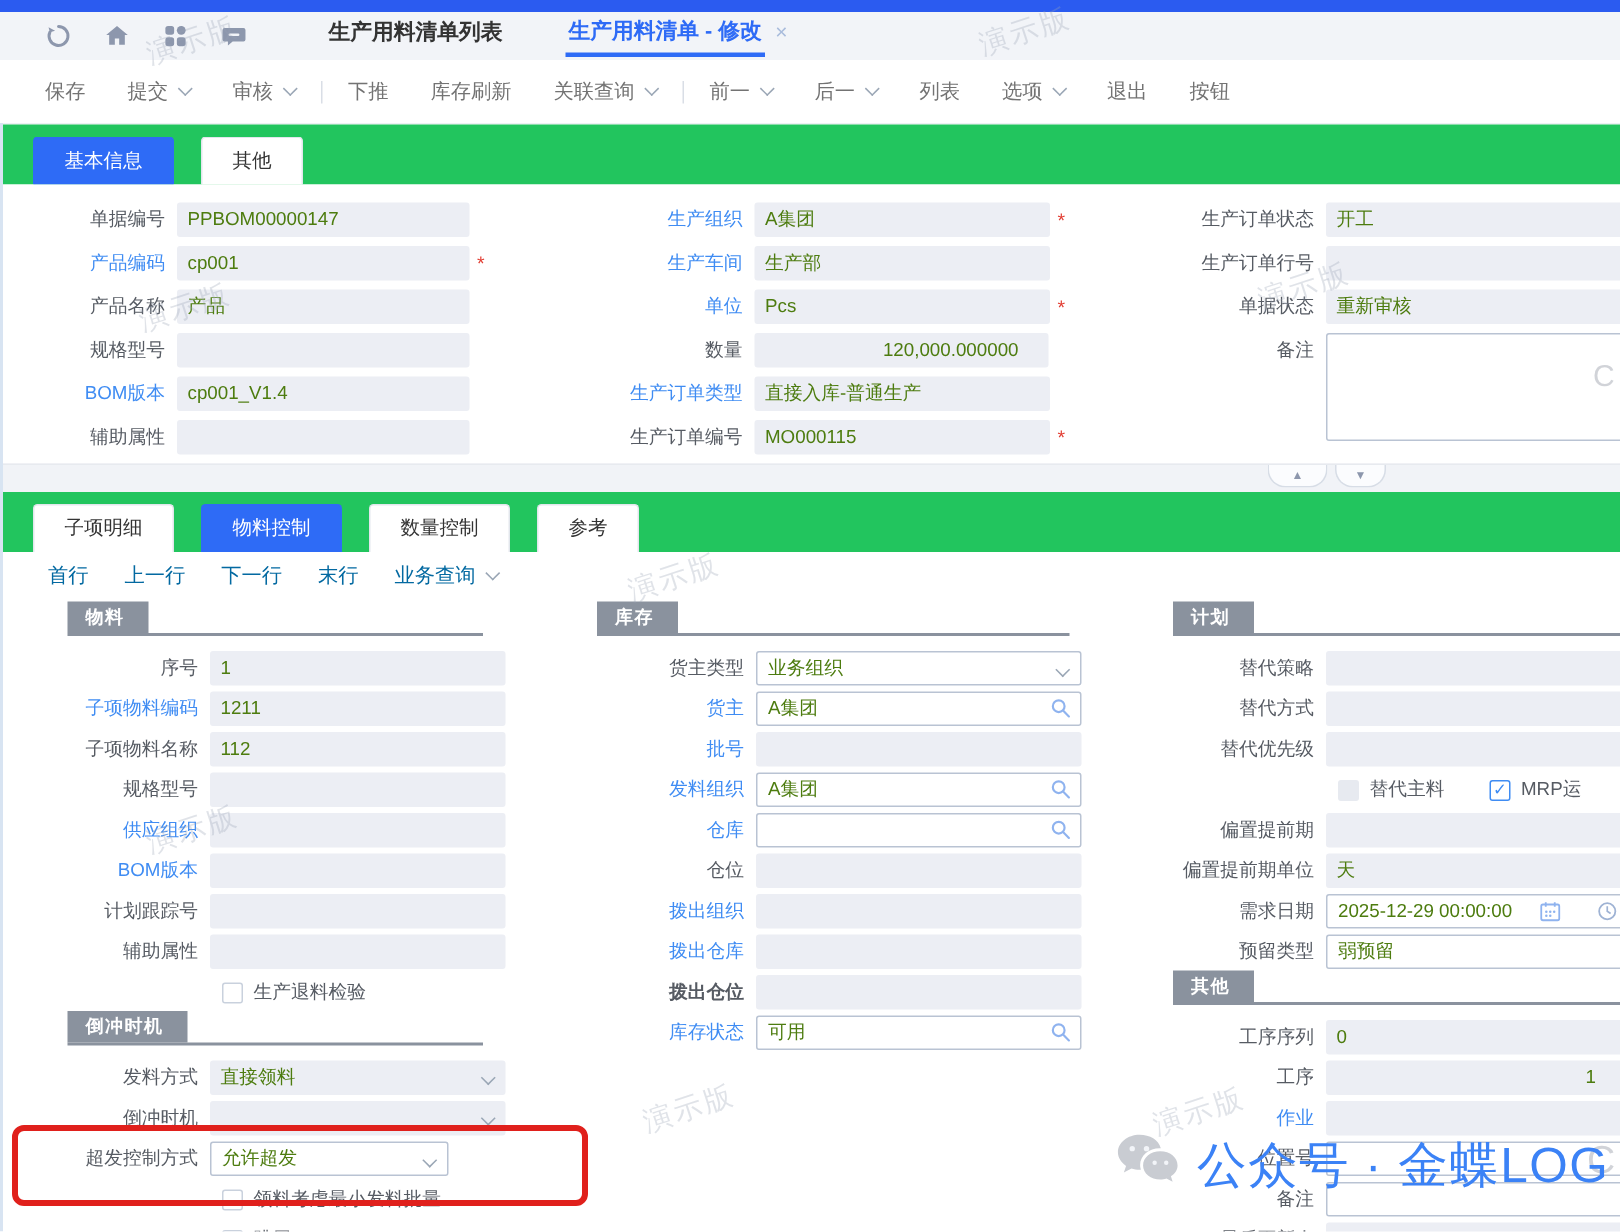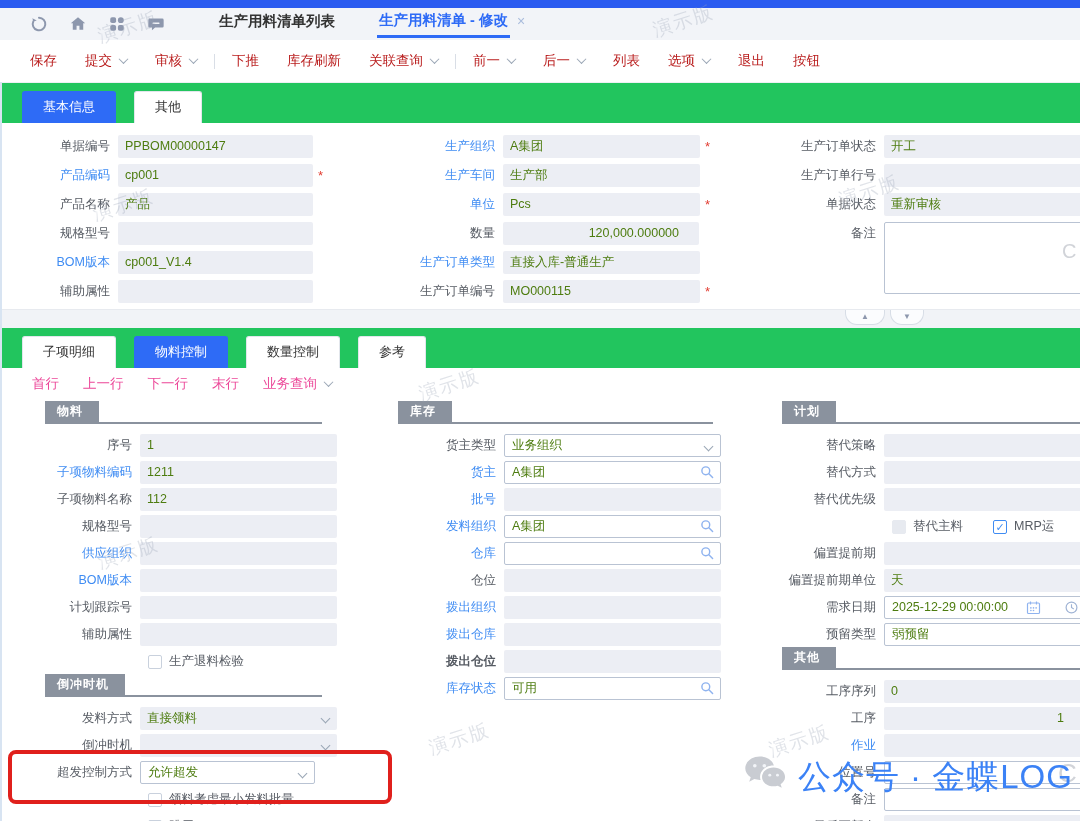--- a/index.html
+++ b/index.html
@@ -12,21 +12,21 @@
   .hicons{display:flex;align-items:center;gap:21px;margin-left:30px;}
   .hicons .hic{width:18px;height:18px;display:inline-block;cursor:pointer;}
   .nav-tab{font-weight:bold;font-size:14.5px;color:#333;cursor:pointer;display:flex;align-items:center;}
   .nav-tab .tlabel{padding:0 2px 5px;}
   .nav-tab.active .tlabel{color:#2e6bf6;border-bottom:3px solid #2e6bf6;}
   .nav-tab .closex{color:#a9bcdc;font-size:14px;margin:0 0 6px 7px;font-weight:normal;}
   .nav-tab + .nav-tab{margin-left:40px;}
   .nav-tab:first-of-type{margin-left:52px;}
 
   .toolbar{height:42px;background:#fff;display:flex;align-items:center;border-bottom:1px solid #edf0f4;}
-  .tbtn{margin-left:28px;font-size:13.5px;color:#b91c1c;display:flex;align-items:center;cursor:pointer;white-space:nowrap;}
+  .tbtn{margin-left:28px;font-size:13.5px;color:#737373;display:flex;align-items:center;cursor:pointer;white-space:nowrap;}
   .tbtn:first-child{margin-left:30px;}
   .tdiv{width:1px;height:15px;background:#d9dee6;margin-left:17px;}
   .tdiv + .tbtn{margin-left:17px;}
   .chev{display:inline-block;width:6px;height:6px;border-right:1.4px solid #9aa6b5;border-bottom:1.4px solid #9aa6b5;
         transform:rotate(45deg) translate(-1px,-1px);margin-left:8px;margin-bottom:2px;}
 
   .tabs-band{background:#22c55e;padding:8px 0 0 22px;display:flex;gap:18px;align-items:flex-end;}
   .ftab{font-size:13px;color:#333;background:#fff;border:1px solid #e2e6ec;border-bottom:none;
         padding:6px 20px 7px;border-radius:3px 3px 0 0;cursor:pointer;white-space:nowrap;}
   .ftab.active{background:#2e6bf6;color:#fff;border-color:#2e6bf6;}
@@ -59,21 +59,21 @@
         font-size:11px;line-height:12px;text-align:center;flex-shrink:0;}
   .cbox.disabled{background:#e7eaf0;border-color:#e7eaf0;}
   .cbox.checked{border-color:#3f8cf3;color:#3f8cf3;}
   .clabel{margin-left:7px;font-size:12.5px;color:#565b63;white-space:nowrap;}
 
   .sep-band{height:18px;background:#f1f3f7;position:relative;border-top:1px solid #e7eaef;}
   .pill{position:absolute;top:0;height:14px;background:#fbfcfe;border:1px solid #d7dde6;border-top:none;
         border-radius:0 0 12px 12px;text-align:center;font-size:8px;line-height:13px;color:#8d97ad;cursor:pointer;}
 
   .links-row{background:#fff;display:flex;align-items:center;gap:24px;padding:7px 0 5px 32px;
-             font-size:13.5px;color:#ec4899;}
+             font-size:13.5px;color:#0369a1;}
   .rlink{cursor:pointer;display:flex;align-items:center;white-space:nowrap;}
 
   .detail{position:relative;background:#fff;height:437px;}
   .dcol{position:absolute;top:0;}
   .section-hd{position:relative;border-bottom:2px solid #8a929e;height:18px;margin:6px 15px 10px 35px;}
   .hd2{margin-top:4px;}
   .hd-tab{position:absolute;left:0;bottom:0;background:#8a929e;color:#fff;font-size:12px;font-weight:bold;
           padding:2px 16px 2px 12px;letter-spacing:1px;white-space:nowrap;}
 
   .red-box{position:absolute;left:8px;top:352px;width:376px;height:46px;border:4px solid #e0201c;
@@ -332,21 +332,21 @@
       <div class="frow">
         <span class="flabel" style="width: 130px;">发料方式</span>
         <div class="fin in-gray" style="width: 197px;"><span class="val">直接领料</span><span class="chev-icon"></span></div>
       </div>
       <div class="frow">
         <span class="flabel" style="width: 130px;">倒冲时机</span>
         <div class="fin in-gray" style="width: 197px;"><span class="val"></span><span class="chev-icon"></span></div>
       </div>
       <div class="frow">
         <span class="flabel" style="width: 130px;">超发控制方式</span>
-        <div class="fin in-white" style="width: 175px;"><span class="val">允许超发</span><span class="chev-icon"></span></div>
+        <div class="fin in-white" style="width: 159px;"><span class="val">允许超发</span><span class="chev-icon"></span></div>
       </div>
       <div class="frow checks" style="padding-left: 138px;">
         <span class="ckitem">
           <span class="cbox "></span>
           <span class="clabel">领料考虑最小发料批量</span>
         </span>
       </div>
       <div class="frow checks" style="padding-left: 138px;">
         <span class="ckitem">
           <span class="cbox "></span>

